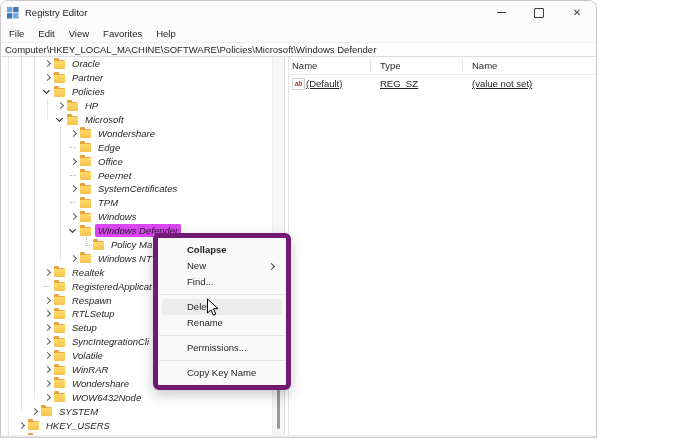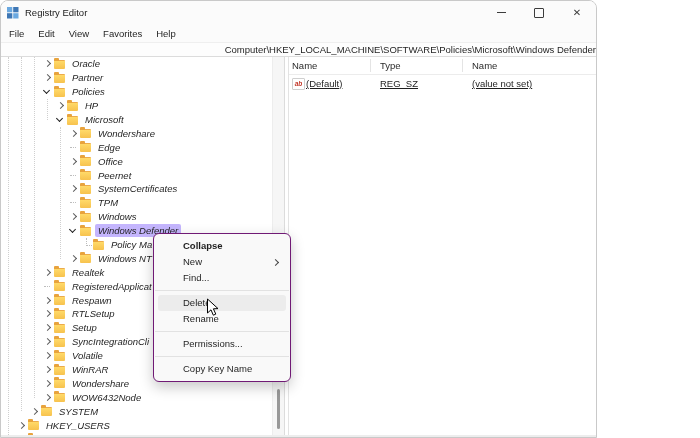--- a/index.html
+++ b/index.html
@@ -11,21 +11,21 @@
   .appicon{width:12px;height:12px;margin-right:6px;flex:0 0 12px;}
   .title{color:#1a1a1a;}
   .controls{margin-left:auto;display:flex;height:100%;}
   .ctl{width:38px;display:flex;align-items:center;justify-content:center;color:#3c3c3c;}
   .minline{width:9px;height:1px;background:#3c3c3c;}
   .maxbox{width:8px;height:8px;border:1px solid #3c3c3c;border-radius:1px;}
   .closex{font-size:10px;line-height:10px;}
   .menubar{display:flex;height:18px;align-items:center;background:#fbfbfb;padding-left:1px;}
   .menuitem{padding:0 7px;}
   .addressbar{height:13px;line-height:13px;padding-left:4px;background:#fdfdfd;
-              border-top:1px solid #efefef;border-bottom:1px solid #dcdcdc;white-space:nowrap;text-align:right;}
+              border-top:1px solid #efefef;border-bottom:1px solid #dcdcdc;white-space:nowrap;}
   
   .content{position:absolute;top:56px;left:0;right:0;bottom:0;background:#fff;}
   .tree{position:absolute;top:0;left:0;width:284px;height:100%;background:#fff;
         border-right:1px solid #dcdcdc;overflow:hidden;box-sizing:border-box;}
   .guide{position:absolute;width:0;border-left:1px dotted #cfcfcf;}
   .rows{position:absolute;top:0;left:0;right:11px;bottom:0;overflow:hidden;}
   .trow{display:flex;align-items:center;height:13.9px;white-space:nowrap;font-style:italic;}
   .l1{padding-left:15px}.l2{padding-left:28px}.l3{padding-left:41px}
   .l4{padding-left:54px}.l5{padding-left:67px}.l6{padding-left:80px}
   .chev{width:11px;height:11px;position:relative;flex:0 0 11px;}
@@ -35,40 +35,40 @@
       border-right:1px solid #222;border-bottom:1px solid #222;transform:rotate(45deg);}
   .c-none::before{content:"";position:absolute;left:2px;top:5px;width:6px;
       border-top:1px dotted #bdbdbd;}
   .c-elbow::before{content:"";position:absolute;left:5px;top:-1px;width:5px;height:7px;
       border-left:1px dotted #bdbdbd;border-bottom:1px dotted #bdbdbd;}
   .ficon{flex:0 0 11px;height:8px;background:linear-gradient(180deg,#ffda69,#f7c24e);
       border-radius:1px;margin:1px 4px 0 1px;position:relative;border-top:1px solid #ecab4a;}
   .ficon::before{content:"";position:absolute;top:-3px;left:0;width:5px;height:3px;
       background:#e8a33d;border-radius:1px 1px 0 0;}
   .tlab{padding:1px 3px;border-radius:2px;line-height:11px;}
-  .selected .tlab{background:#c4b5fd;}
+  .selected .tlab{background:#d946ef;}
   .vscroll{position:absolute;top:0;right:0;width:11px;height:100%;background:#f6f6f6;
       border-left:1px solid #ededed;}
   .vthumb{position:absolute;left:4px;width:3px;top:332px;height:40px;background:#989898;border-radius:2px;}
   
   .rpane{position:absolute;top:0;left:287px;right:0;height:100%;background:#fff;
       border-left:1px solid #e3e3e3;}
   .rheader{position:relative;height:17px;border-bottom:1px solid #ececec;}
   .hcell{position:absolute;top:0;height:17px;line-height:17px;color:#2b2b2b;}
   .hc-name{left:3px}.hc-type{left:91px}.hc-data{left:183px}
   .hsep{position:absolute;top:2px;height:13px;width:1px;background:#e4e4e4;}
   .vrow{position:relative;height:15px;margin-top:2px;}
   .regsz{position:absolute;left:3px;top:1px;width:11px;height:10px;border:1px solid #cfcfcf;
       border-radius:1px;background:#fff;color:#c3392b;font-size:6.5px;font-weight:bold;
       text-align:center;line-height:9px;font-style:italic;}
   .vcell{position:absolute;top:1px;line-height:12px;text-decoration:underline;}
   .vc-name{left:17px}.vc-type{left:91px}.vc-data{left:183px}
   
   .cmenu{position:absolute;left:152px;top:232px;width:138px;box-sizing:border-box;
-      background:#f9f9f9;border:1px solid #701a75;border-radius:6px;padding:4px 0;
+      background:#f9f9f9;border:5px solid #701a75;border-radius:6px;padding:4px 0;
       box-shadow:0 5px 14px rgba(0,0,0,0.22);z-index:10;}
   .citem{height:16px;line-height:16px;padding-left:25px;position:relative;margin:0 4px;border-radius:3px;}
   .citem.bold{font-weight:bold;}
   .citem.hl{background:#ececec;}
   .subarrow{position:absolute;right:8px;top:6px;width:4px;height:4px;
       border-right:1px solid #444;border-bottom:1px solid #444;transform:rotate(-45deg);}
   .csep{height:1px;background:#e2e2e2;margin:4px 1px;}
   
   .cursor{position:absolute;left:205px;top:297px;z-index:20;}
   .bottomline{position:absolute;bottom:0;left:0;right:0;height:2px;background:#ededed;z-index:5;}

